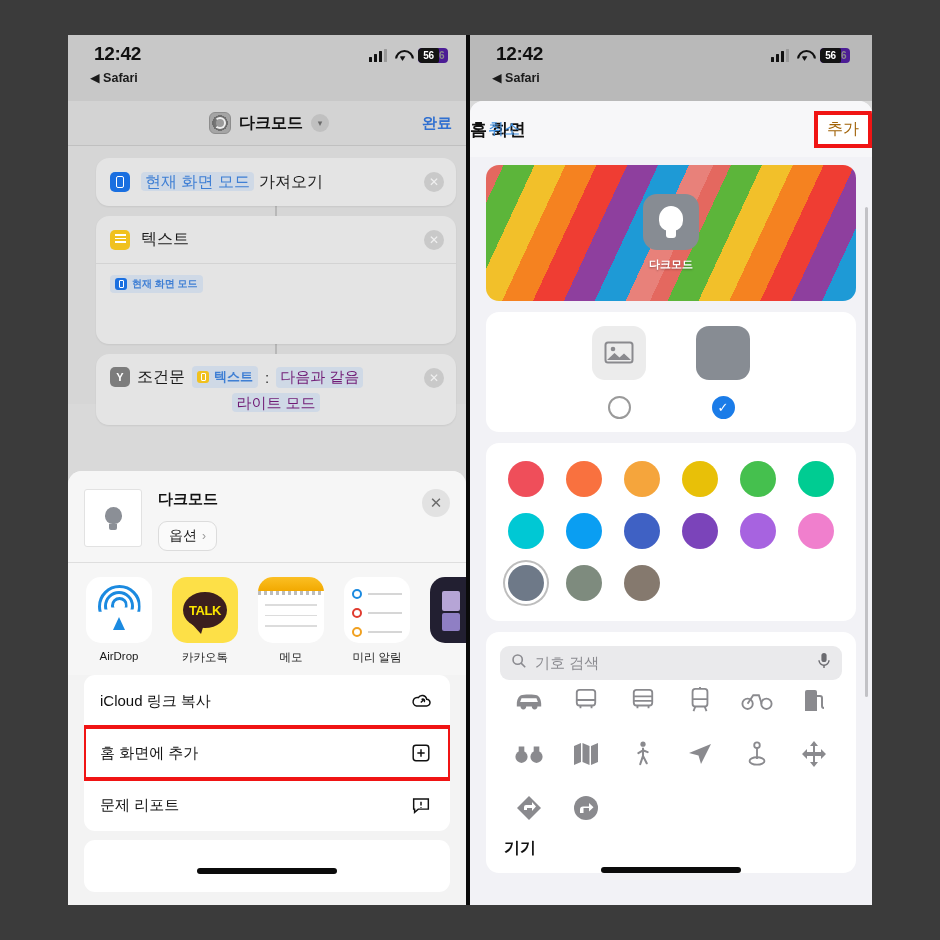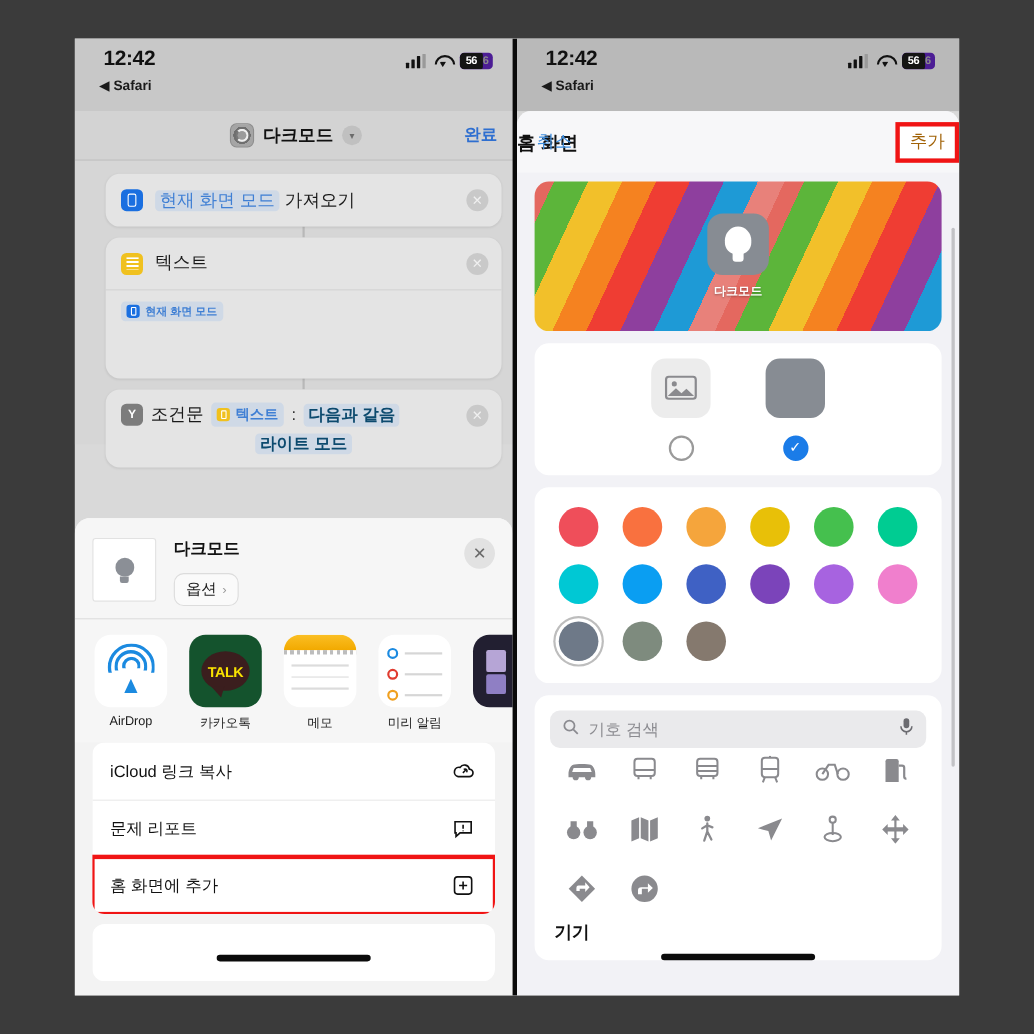--- a/index.html
+++ b/index.html
@@ -124,21 +124,21 @@
     width:11px;height:11px;
     background: repeating-linear-gradient(to bottom,#fff 0 1.6px, transparent 1.6px 3.6px);
   }
   .act-ico.gray { background:#7c7c7c; }
   .act-ico.gray span { color:#fff; font-size:11px; font-weight:bold; line-height:1;}
   .act-txt { font-size:16px; color:#1a1a1a; margin-left:11px; white-space:nowrap;}
   .tok {
     color:#3f7fd4; background:#cfd9e6; border-radius:4px;
     padding:1px 4px; margin-right:5px;
   }
-  .tokp { color:#0c4a6e; background:#cfd9e6; border-radius:4px; padding:1px 4px;font-weight:bold; }
+  .tokp { color:#701a75; background:#cfd9e6; border-radius:4px; padding:1px 4px; }
   .xbtn {
     position:absolute; right:12px; top:14px;
     width:20px;height:20px;border-radius:50%;background:#c9c9c9;
     display:flex;align-items:center;justify-content:center;
     color:#f0f0f0;font-size:12px;line-height:1;
   }
   .connector { width:2px;height:10px;background:#b8b8b8;margin:0 auto; }
 
   .card.textblk { height:128px; margin-top:0; }
   .textblk .row1 { height:48px; display:flex; align-items:center; padding:0 14px;
@@ -198,21 +198,21 @@
   .ic.airdrop .a1,.ic.airdrop .a2,.ic.airdrop .a3 {
     position:absolute; border:3.5px solid #1b8ae0; border-radius:50%;
     clip-path: polygon(0 0,100% 0,100% 62%,0 62%);
   }
   .ic.airdrop .a1{width:17px;height:17px;top:20px;left:24.5px}
   .ic.airdrop .a2{width:30px;height:30px;top:14px;left:18px}
   .ic.airdrop .a3{width:43px;height:43px;top:8px;left:11.5px}
   .ic.airdrop .tri{position:absolute;bottom:13px;left:27px;width:0;height:0;
     border-left:6px solid transparent;border-right:6px solid transparent;border-bottom:13px solid #1b8ae0;}
 
-  .ic.kakao { background:#14532d; display:flex;align-items:center;justify-content:center;}
+  .ic.kakao { background:#fde047; display:flex;align-items:center;justify-content:center;}
   .ic.kakao .bub {
     width:44px;height:36px;background:#3b1e1e;border-radius:50%;
     display:flex;align-items:center;justify-content:center;position:relative;
   }
   .ic.kakao .bub::after{
     content:"";position:absolute;bottom:-6px;left:9px;width:0;height:0;
     border-left:9px solid transparent;border-right:3px solid transparent;border-top:10px solid #3b1e1e;
   }
   .ic.kakao .bub b{color:#fae300;font-size:13px;font-weight:bold;letter-spacing:-0.4px;}
 
@@ -485,35 +485,35 @@
         <div class="grp">
           <div class="row">
             <span class="lab">iCloud 링크 복사</span>
             <span class="ricon">
               <svg width="24" height="24" viewBox="0 0 24 24" fill="none" stroke="#111" stroke-width="1.5">
                 <path d="M6.5 17h10a3.4 3.4 0 0 0 .2-6.8A4.6 4.6 0 0 0 8.3 8.6 3.6 3.6 0 0 0 6.5 17z"></path>
                 <path d="M10.8 13.6l2.6-2.6M11.6 10.6a1.7 1.7 0 1 1 2.4 2.4" stroke-width="1.4"></path>
               </svg>
             </span>
           </div>
+          <div class="row hl-red">
+            <span class="lab">홈 화면에 추가</span>
+            <span class="ricon">
+              <svg width="22" height="22" viewBox="0 0 24 24" fill="none" stroke="#111" stroke-width="1.6">
+                <rect x="3.5" y="3.5" width="17" height="17" rx="3"></rect>
+                  <path d="M12 8v8M8 12h8"></path>
+              </svg>
+            </span>
+          </div>
           <div class="row">
             <span class="lab">문제 리포트</span>
             <span class="ricon">
               <svg width="22" height="22" viewBox="0 0 24 24" fill="none" stroke="#111" stroke-width="1.6">
                 <path d="M4 5.5h16v11H9l-4 3.5v-3.5H4z"></path>
                   <path d="M12 8.5v4M12 14.3v.6"></path>
-              </svg>
-            </span>
-          </div>
-          <div class="row hl-red">
-            <span class="lab">홈 화면에 추가</span>
-            <span class="ricon">
-              <svg width="22" height="22" viewBox="0 0 24 24" fill="none" stroke="#111" stroke-width="1.6">
-                <rect x="3.5" y="3.5" width="17" height="17" rx="3"></rect>
-                  <path d="M12 8v8M8 12h8"></path>
               </svg>
             </span>
           </div>
         </div>
         <div class="grp">
           <div class="row">
             
             
           </div>
         </div>

